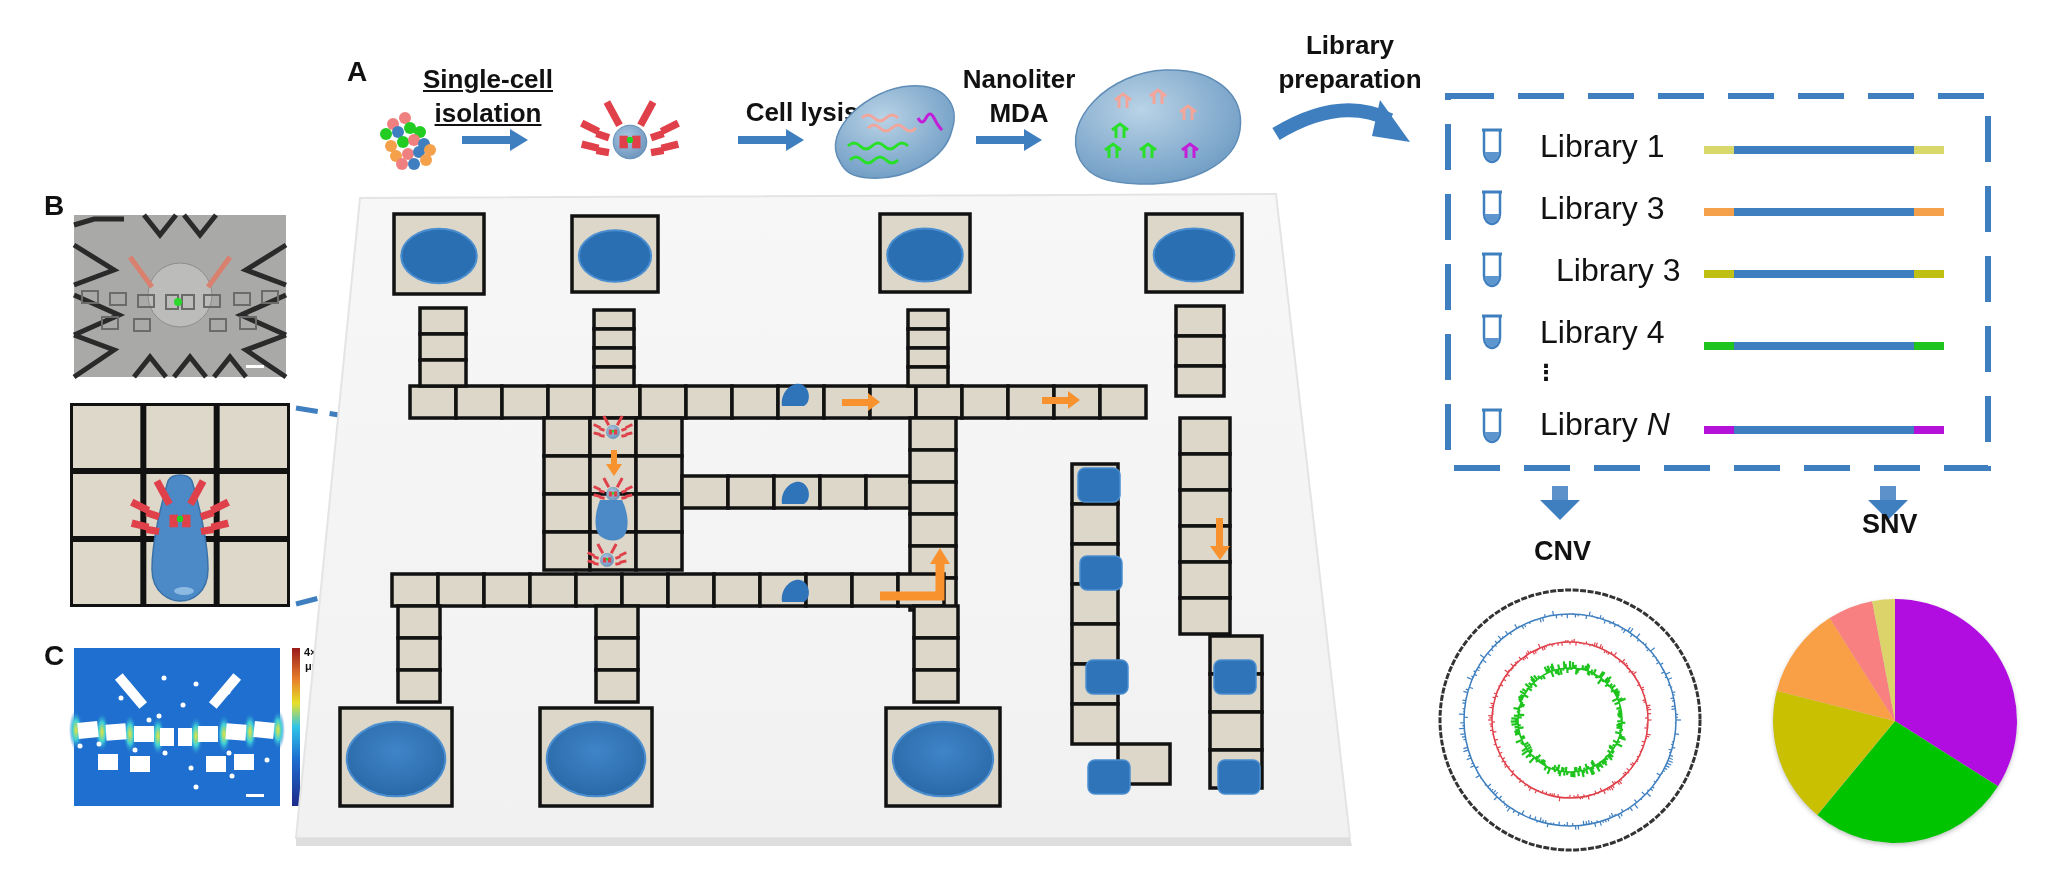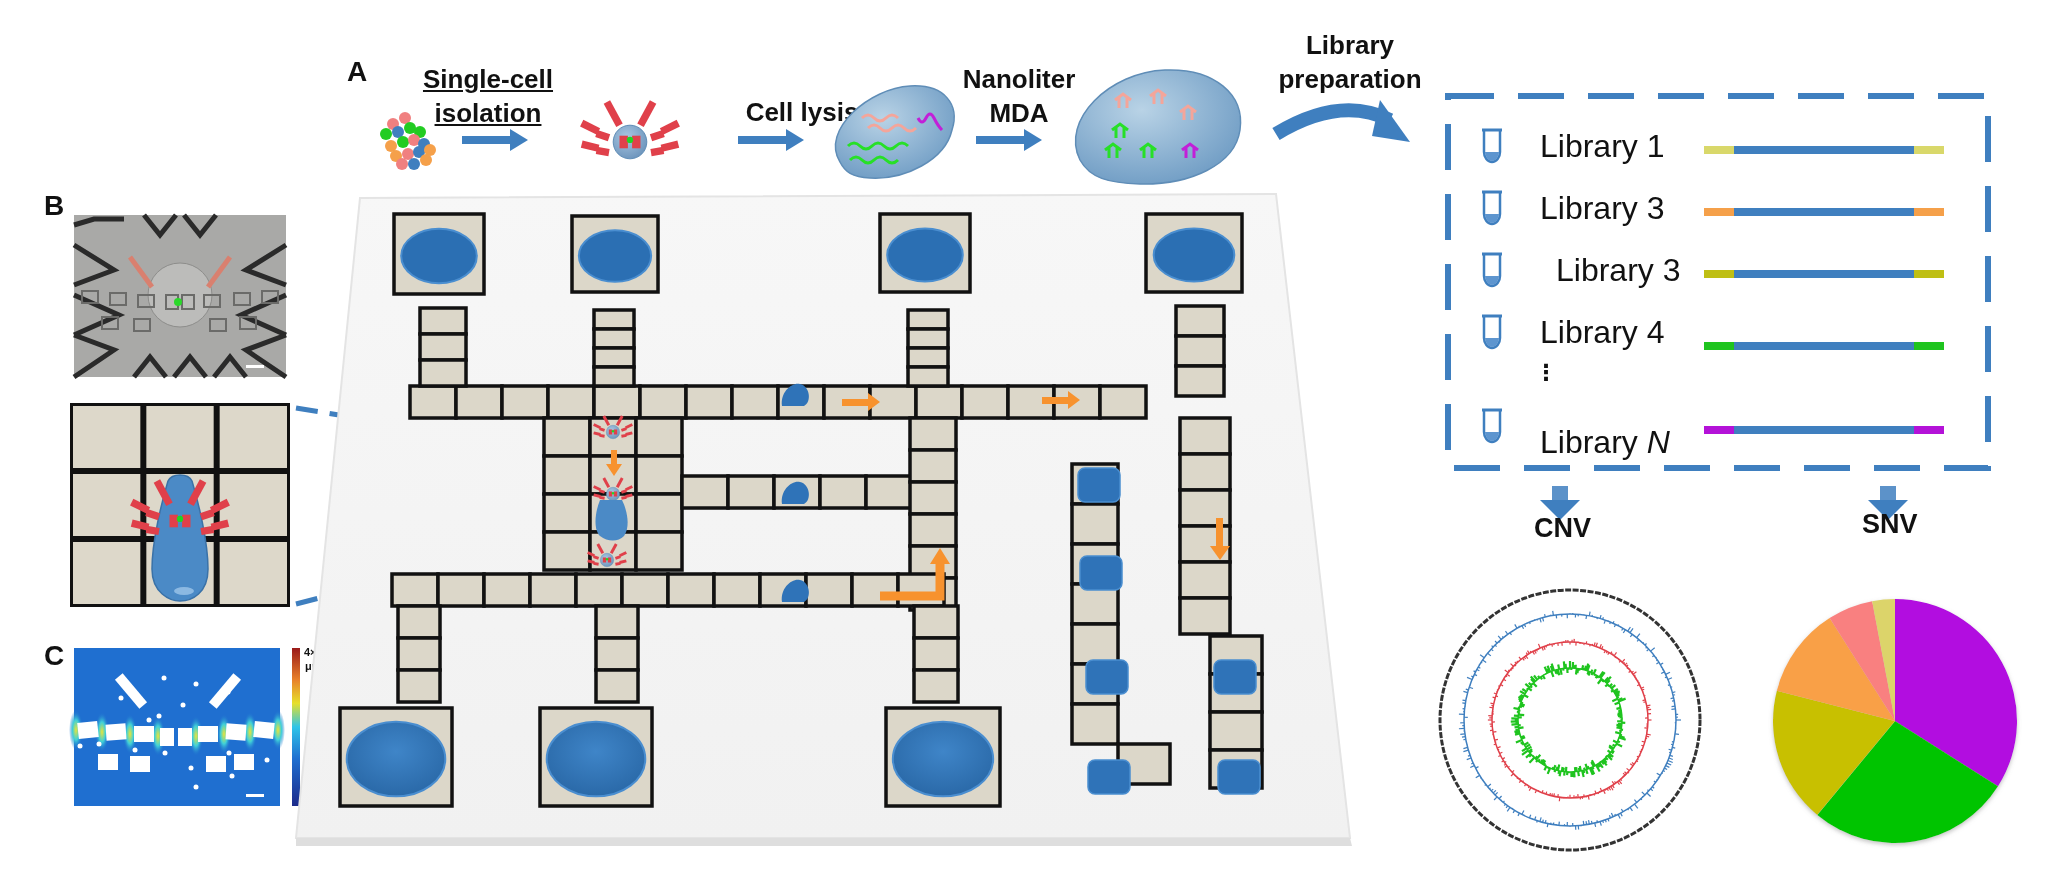--- a/index.html
+++ b/index.html
@@ -520,39 +520,39 @@
         <div style="position: absolute; left: 0px; top: 0px; width: 30px; height: 8px; background: rgb(31, 196, 31);"></div>
         <div style="position: absolute; right: 0px; top: 0px; width: 30px; height: 8px; background: rgb(31, 196, 31);"></div>
       </div>
     </div>
     <div style="position: absolute; left: 1480px; top: 406px; width: 490px; height: 44px;">
       <svg width="24" height="40" style="position: absolute; left: 0px; top: 0px;">
         <path d="M4,4 L4,26 A8,10 0 0 0 20,26 L20,4" stroke="#3f7fbf" stroke-width="2.5" fill="none"></path>
         <line x1="2" y1="4" x2="22" y2="4" stroke="#3f7fbf" stroke-width="3"></line>
         <path d="M5,26 A7,9 0 0 0 19,26 Z" fill="#5d95cf"></path>
       </svg>
-      <div class="lib-label" style="position: absolute; left: 60px; top: 18px; text-align: right;"><span>Library </span><i>N</i></div>
+      <div class="lib-label" style="position: absolute; left: 60px; top: 0; text-align: right;"><span>Library </span><i>N</i></div>
       <div style="position: absolute; left: 224px; top: 20px; width: 240px; height: 8px; background: rgb(63, 127, 191);">
         <div style="position: absolute; left: 0px; top: 0px; width: 30px; height: 8px; background: rgb(180, 18, 216);"></div>
         <div style="position: absolute; right: 0px; top: 0px; width: 30px; height: 8px; background: rgb(180, 18, 216);"></div>
       </div>
     </div>
     <div style="position: absolute; left: 1535px; top: 360px; font-size: 22px; font-weight: bold;">⋮</div>
   </div>
 
 <svg style="left:1540px;top:486px;" width="40" height="36">
   <rect x="12" y="0" width="16" height="14" fill="#3f7fbf" opacity="0.85"></rect>
     <polygon points="0,14 40,14 20,34" fill="#3f7fbf"></polygon>
 </svg>
 <svg style="left:1868px;top:486px;" width="40" height="36">
   <rect x="12" y="0" width="16" height="14" fill="#3f7fbf" opacity="0.85"></rect>
     <polygon points="0,14 40,14 20,34" fill="#3f7fbf"></polygon>
 </svg>
 
-<div class="lbl out-label" style="left:1534px;top:513px;">CNV</div>
+<div class="lbl out-label" style="left:1534px;top:536px;">CNV</div>
 <div class="lbl out-label" style="left:1862px;top:509px;">SNV</div>
 
 <svg id="circos" style="left:1430px;top:580px;" width="280" height="280">
     <circle cx="140" cy="140" r="130" fill="none" stroke="#333333" stroke-width="3" stroke-dasharray="6,1.5"></circle>
     <g>
       <circle cx="140" cy="140" r="106" fill="none" stroke="#3f7fbf" stroke-width="1.5"></circle>
       <line x1="140" y1="34" x2="140" y2="33.595850480109746" stroke="#3f7fbf" stroke-width="1.2"></line>
       <line x1="142.77475652063455" y1="34.03632355259093" x2="142.803757859327" y2="32.92880711037586" stroke="#3f7fbf" stroke-width="1.2"></line>
       <line x1="145.54761136175205" y1="34.145269316015174" x2="145.3725344861825" y2="37.48593510961845" stroke="#3f7fbf" stroke-width="1.2"></line>
       <line x1="148.31666414715158" y1="34.326762624288435" x2="148.1550205171886" y2="36.380639680896294" stroke="#3f7fbf" stroke-width="1.2"></line>

